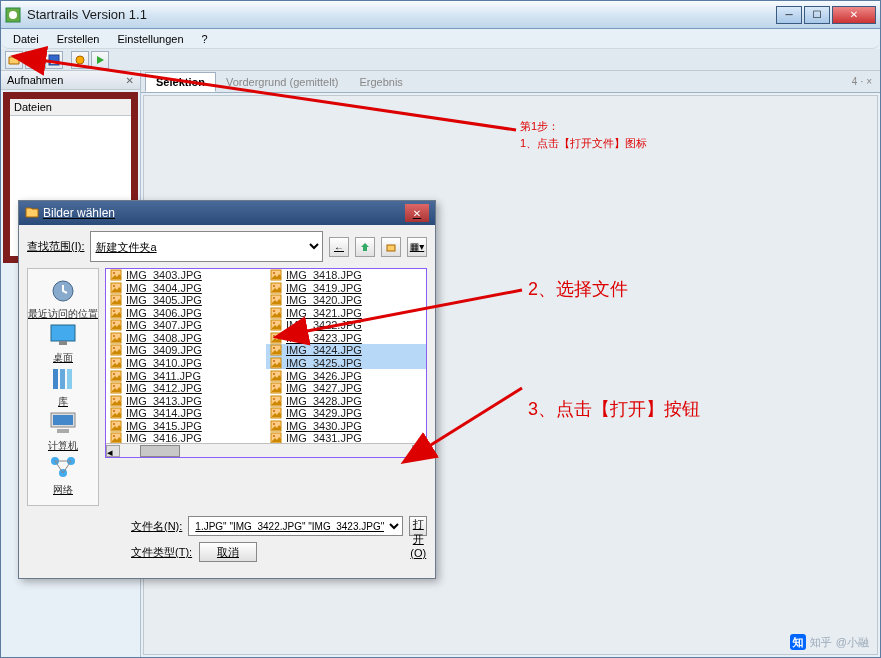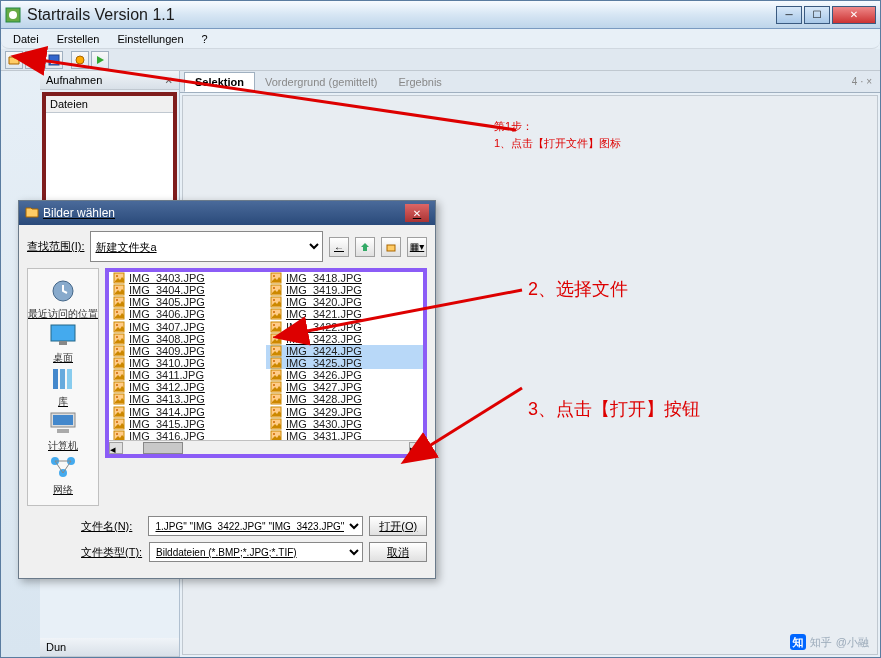--- a/index.html
+++ b/index.html
@@ -2,38 +2,38 @@
 <html><head>
 <meta charset="utf-8">
 <style>
 * { margin: 0; padding: 0; box-sizing: border-box; font-family: "Microsoft YaHei", Tahoma, sans-serif; font-size: 11px; }
 body { width: 881px; height: 658px; background: #fff; overflow: hidden; position: relative; }
 
 
 .main-window { position: absolute; top: 0; left: 0; width: 881px; height: 658px; background: linear-gradient(to bottom, #e8f0f7 0%, #d8e5f0 100%); border: 1px solid #5a7ca0; }
 .titlebar { height: 28px; background: linear-gradient(to bottom, #f7fbff 0%, #d7e6f4 50%, #bed5ea 100%); display: flex; align-items: center; padding: 0 4px; border-bottom: 1px solid #7a9ac0; }
 .titlebar-icon { width: 16px; height: 16px; margin-right: 6px; display: inline-flex; align-items: center; justify-content: center; }
-.titlebar-text { flex: 1; color: #1a1a1a; font-size: 16px; }
+.titlebar-text { flex: 1; color: #1a1a1a; font-size: 13px; }
 .win-controls { display: flex; gap: 0; }
 .win-btn { width: 28px; height: 18px; border: 1px solid #3a5a80; background: linear-gradient(to bottom, #d8e8f8, #a8c8e8); display: flex; align-items: center; justify-content: center; font-size: 10px; cursor: pointer; margin-left: 2px; }
 .win-btn.close { background: linear-gradient(to bottom, #e88, #c33); color: #fff; width: 44px; }
 .win-btn.max { width: 26px; }
 .win-btn.min { width: 26px; }
 
 .menubar { height: 20px; background: #e8f0f7; display: flex; align-items: center; padding: 0 4px; gap: 2px; border-bottom: 1px solid #d0d8e0; border-radius: 8px; }
 .menu-item { padding: 2px 8px; cursor: pointer; }
 
 .toolbar { height: 22px; background: #e0e8f0; display: flex; align-items: center; padding: 0 4px; gap: 2px; border-bottom: 1px solid #c0c8d0; }
 .tool-btn { width: 18px; height: 18px; border: 1px solid #a0b0c0; background: linear-gradient(to bottom, #f8f8f8, #e0e8f0); cursor: pointer; display: flex; align-items: center; justify-content: center; }
 .tool-sep { width: 4px; }
 
-.main-content { display: flex; height: calc(100% - 70px); margin-left: 39px; }
+.main-content { display: flex; height: calc(100% - 70px); }
 .left-panel { width: 140px; background: #e8f0f7; border-right: 1px solid #b0c0d0; display: flex; flex-direction: column; }
 .panel-header { background: linear-gradient(to bottom, #f0f4f8, #d8e0e8); padding: 3px 6px; display: flex; justify-content: space-between; align-items: center; border-bottom: 1px solid #c0c8d0; }
-.panel-box { background: #14b8a6; border: 4px solid #7f1d1d; margin: 2px; flex: 0 0 auto; }
+.panel-box { background: #14b8a6; border: 7px solid #7f1d1d; margin: 2px; flex: 0 0 auto; }
 .panel-box .box-header { background: #f0f0f0; padding: 2px 4px; border-bottom: 1px solid #c0c8d0; }
 .panel-box .box-body { height: 140px; background: #fff; }
 
 .right-panel { flex: 1; background: #e8f0f7; display: flex; flex-direction: column; }
 .tabs { display: flex; align-items: center; border-bottom: 1px solid #a0b0c0; background: #e0e8f0; height: 22px; padding: 0 4px; }
 .tab { padding: 3px 10px; color: #888; cursor: pointer; border-right: 1px solid transparent; }
 .tab.active { background: #fff; color: #000; font-weight: bold; border: 1px solid #a0b0c0; border-bottom: 1px solid #fff; margin-bottom: -1px; }
 .tabs-right { margin-left: auto; color: #888; font-size: 10px; padding-right: 4px; }
 .canvas-area { flex: 1; background: #e8edf2; border: 1px solid #c0c8d0; margin: 2px; }
 
@@ -45,31 +45,31 @@
 .dlg-lookrow { display: flex; align-items: center; padding: 6px 8px; gap: 6px; }
 .dlg-lookrow select { flex: 1; height: 31px; border: 1px solid #888; background: #fff; font-size: 11px; }
 .nav-btn { width: 20px; height: 20px; border: 1px solid #a0a0a0; background: linear-gradient(to bottom, #fff, #e0e0e0); cursor: pointer; display: flex; align-items: center; justify-content: center; font-size: 10px; }
 
 .dlg-body { display: flex; padding: 0 8px 6px 8px; gap: 6px; }
 .dlg-places { width: 72px; background: #f8f8f8; border: 1px solid #c0c0c0; display: flex; flex-direction: column; align-items: center; gap: 0; padding: 8px 0; }
 .place { display: flex; flex-direction: column; align-items: center; gap: 2px; cursor: pointer; }
 .place-icon { width: 32px; height: 28px; }
 .place-label { font-size: 10px; color: #333; }
 
-.dlg-files { flex: 1; background: #fff; border: 4px solid #8b5cf6; height: 190px; overflow: hidden; position: relative; }
+.dlg-files { flex: 1; background: #fff; border: 1px solid #8b5cf6; height: 190px; overflow: hidden; position: relative; }
 .files-cols { display: flex; height: 100%; }
 .file-col { width: 50%; display: flex; flex-direction: column; }
 .file-item { display: flex; align-items: center; gap: 4px; padding: 0 4px; height: 12.6px; font-size: 10px; color: #222; cursor: pointer; white-space: nowrap; }
 .file-item.sel { background: #b8d8f8; }
 .file-ico { width: 12px; height: 12px; flex-shrink: 0; }
 .dlg-hscroll { position: absolute; bottom: 0; left: 0; right: 0; height: 14px; background: #f0f0f0; border-top: 1px solid #c0c0c0; display: flex; align-items: center; }
 .hs-btn { width: 14px; height: 12px; background: #e0e0e0; border: 1px solid #a0a0a0; cursor: pointer; }
 .hs-thumb { width: 40px; height: 12px; background: #c8c8c8; border: 1px solid #888; margin-left: 20px; }
 
-.dlg-bottom { padding: 4px 8px 10px 62px; }
+.dlg-bottom { padding: 4px 8px 10px 112px; }
 .dlg-row { display: flex; align-items: center; gap: 6px; margin-bottom: 6px; }
 .dlg-row label { width: 62px; white-space: nowrap; }
 .dlg-row select, .dlg-row input { flex: 1; height: 20px; border: 1px solid #888; background: #fff; font-size: 10px; padding: 0 2px; }
 .dlg-btn { width: 58px; height: 20px; border: 1px solid #888; background: linear-gradient(to bottom, #fff, #e0e0e0); cursor: pointer; font-size: 11px; }
 
 
 .annotation { position: absolute; color: #d00; font-size: 18px; font-weight: 500; line-height: 1.5; white-space: nowrap; }
 .arrow-svg { position: absolute; pointer-events: none; }
 
 
@@ -137,23 +137,20 @@
     <div class="left-panel">
       <div class="panel-header">
         <span>Aufnahmen</span>
         <span class="closer">✕</span>
       </div>
       <div class="panel-box">
         <div class="box-header">Dateien</div>
         <div class="box-body"></div>
       </div>
       <div style="flex:1"></div>
-      <div class="panel-header">
-        <span>Dun</span>
-      </div>
     </div>
 
     <div class="right-panel">
       <div class="tabs">
         <span class="tab active">Selektion</span>
         <span class="tab">Vordergrund (gemittelt)</span>
         <span class="tab">Ergebnis</span>
         <span class="tabs-right">4 ⋅ ×</span>
       </div>
       <div class="canvas-area"></div>
@@ -491,27 +488,26 @@
   </div>
 
   <div class="dlg-bottom">
     <div class="dlg-row">
       <label>文件名(N):</label>
       <select><option>1.JPG" "IMG_3422.JPG" "IMG_3423.JPG"</option></select>
       <button class="dlg-btn">打开(O)</button>
     </div>
     <div class="dlg-row">
       <label>文件类型(T):</label>
-      <select><option>Bilddateien (*.BMP;*.JPG;*.TIF)</option></select>
       <button class="dlg-btn">取消</button>
     </div>
   </div>
 </div>
 
-<div class="annotation" style="left:494px; top:118px;">
+<div class="annotation" style="left:520px; top:118px;">
   <div>第1步：</div>
   <div>1、点击【打开文件】图标</div>
 </div>
 <div class="annotation" style="left:528px; top:276px;">2、选择文件</div>
 <div class="annotation" style="left:528px; top:396px;">3、点击【打开】按钮</div>
 
 <svg class="arrow-svg" style="left:0; top:0;" width="881" height="658">
   <defs>
     <marker id="ah" markerWidth="12" markerHeight="10" refX="2" refY="5" orient="auto">
       <path d="M0 0L12 5L0 10z" fill="#d00"></path>

